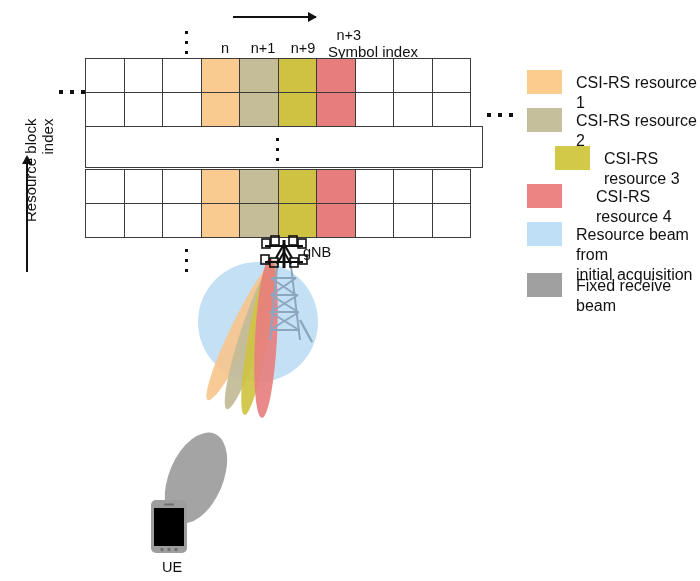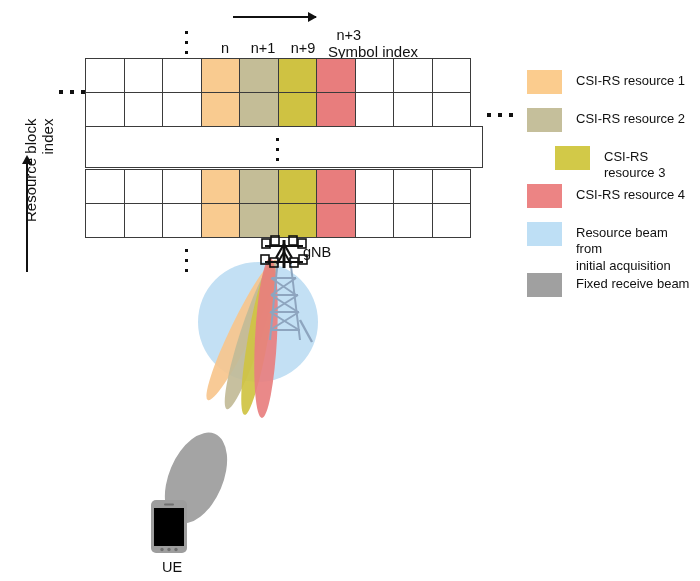--- a/index.html
+++ b/index.html
@@ -35,21 +35,21 @@
   .arrow-h::after{content:"";position:absolute;right:-1px;top:-4px;
      border-left:9px solid #111;border-top:5px solid transparent;border-bottom:5px solid transparent;}
   .arrow-v{position:absolute;width:1.6px;background:#111;}
   .arrow-v::after{content:"";position:absolute;left:-4.2px;top:-9px;
      border-bottom:9px solid #111;border-left:5px solid transparent;border-right:5px solid transparent;}
 
   
   #legend{position:absolute;left:527px;top:70px;width:170px;}
   .leg-item{position:absolute;display:flex;align-items:flex-start;}
   .swatch{flex:0 0 auto;width:35px;height:24px;margin-right:14px;}
-  .leg-text{font-size:13px;color:#111;line-height:1.25;padding-top:3px;}
+  .leg-text{font-size:16px;color:#111;line-height:1.25;padding-top:3px;}
 
   
   #fig{position:absolute;left:0;top:0;width:700px;height:581px;pointer-events:none;}
 </style>
 </head>
 <body>
 
 <div id="stage">
 
   <div class="arrow-h" style="left:233px;top:16px;width:83px;"></div>
@@ -221,21 +221,21 @@
       <div class="leg-text">CSI-RS resource 1</div>
     </div>
     <div class="leg-item" style="top:38px;">
       <div class="swatch" style="background:#c5bf9b;"></div>
       <div class="leg-text">CSI-RS resource 2</div>
     </div>
     <div class="leg-item" style="top:76px;margin-left:28px;">
       <div class="swatch" style="background:#d2c948;"></div>
       <div class="leg-text">CSI-RS resource 3</div>
     </div>
-    <div class="leg-item" style="top:114px;">
+    <div class="leg-item" style="top:114px;gap:20px;">
       <div class="swatch" style="background:#ec8484;"></div>
       <div class="leg-text">CSI-RS resource 4</div>
     </div>
     <div class="leg-item" style="top:152px;">
       <div class="swatch" style="background:#bedff5;"></div>
       <div class="leg-text" style="white-space:pre-line;">Resource beam from
 initial acquisition</div>
     </div>
     <div class="leg-item" style="top:203px;">
       <div class="swatch" style="background:#a0a0a0;"></div>

